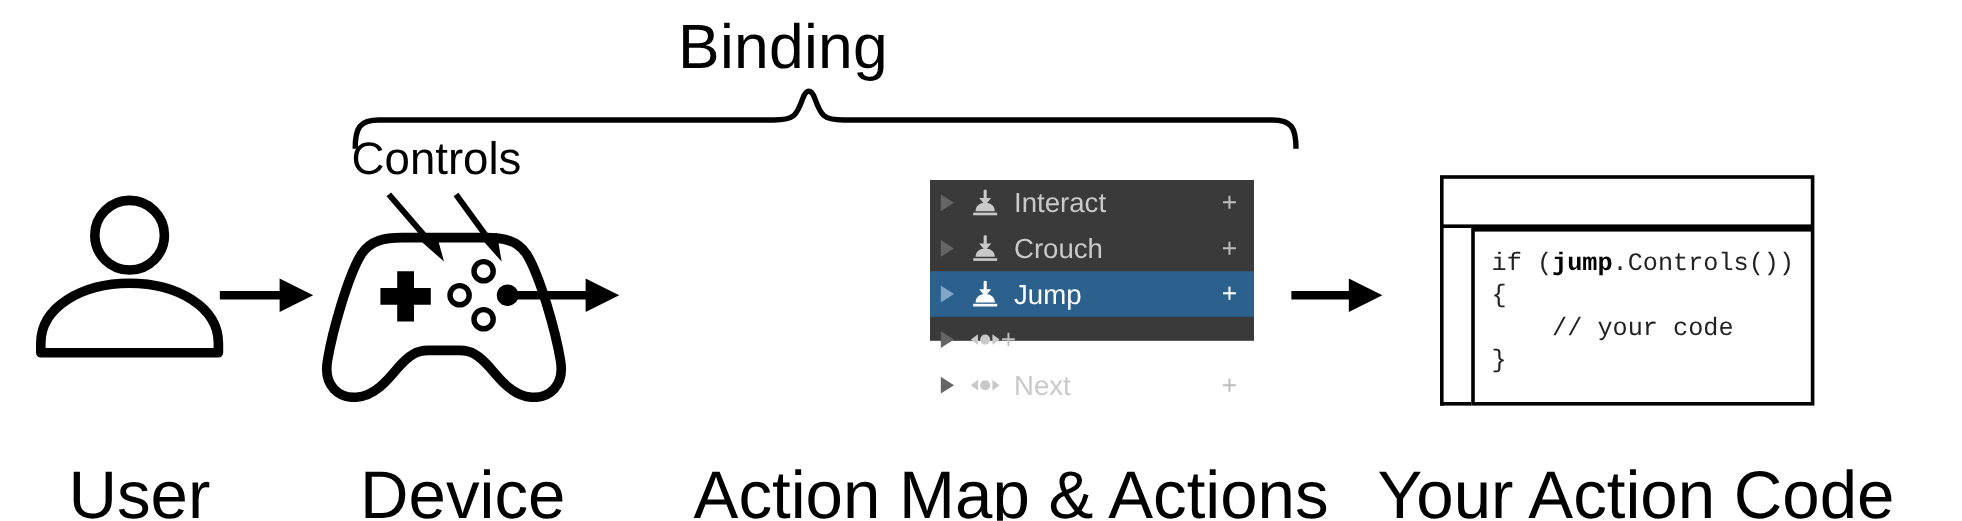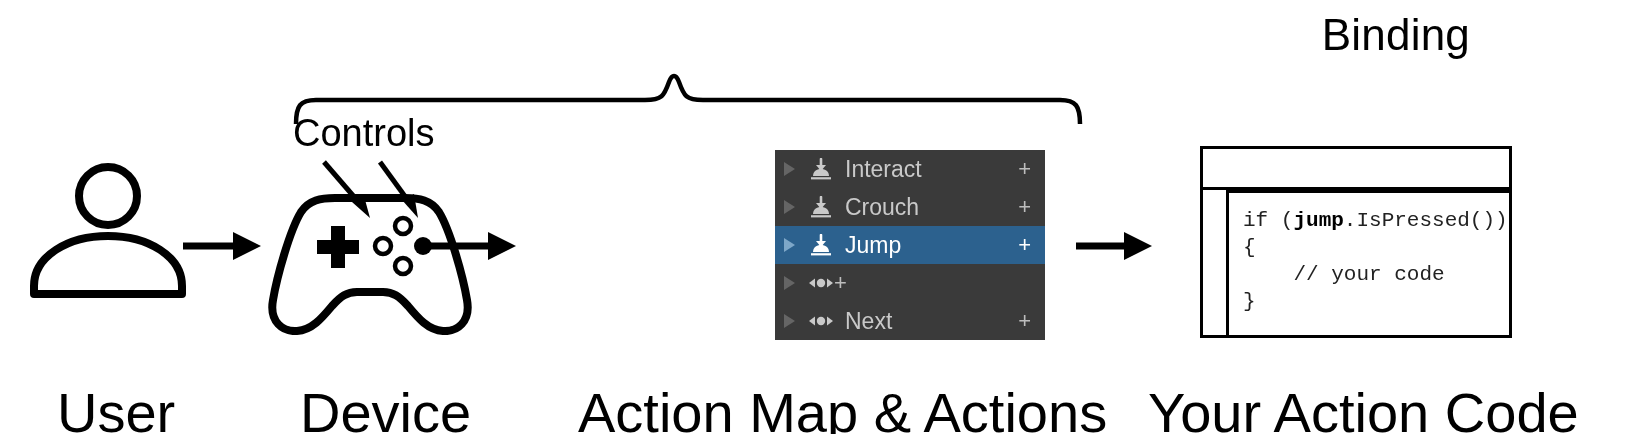--- a/index.html
+++ b/index.html
@@ -6,22 +6,22 @@
   body{
     width:1635px;height:434px;background:#ffffff;
     font-family:"Liberation Sans", sans-serif;
     color:#000;overflow:hidden;position:relative;
   }
   .stage{position:absolute;inset:0;}
   .abs{position:absolute;}
 
   
   #binding-label{
-    left:0;top:10px;width:1635px;text-align:right;
-    font-size:44px;letter-spacing:.2px;
+    left:0;top:10px;width:1635px;text-align:center;
+    font-size:52px;letter-spacing:.2px;
   }
   #binding-label .txt{display:inline-block;transform:translateX(-165px);}
   #controls-label{
     left:293px;top:112px;font-size:38px;
   }
 
   
   .caption{font-size:56px;position:absolute;top:360px;white-space:nowrap;margin-top:20px;}
   #caption-user{left:57px;}
   #caption-device{left:300px;}
@@ -48,21 +48,21 @@
     background:#9a9a9a;position:relative;flex:0 0 auto;
   }
   .ring-icon::after{
     content:"";position:absolute;left:5px;top:5px;
     width:12px;height:12px;border-radius:50%;
     background:#6e6e6e;box-shadow:inset 0 0 0 2px #b9b9b9;
   }
 
   
   #actions-panel{
-    left:775px;top:150px;width:270px;height:190px;
+    left:775px;top:150px;width:270px;height:134px;
     background:#3a3a3a;
   }
   .act-row{
     height:38px;display:flex;align-items:center;
     box-sizing:border-box;padding:0 14px 0 9px;
   }
   .act-row.selected{background:#2c618e;}
   .act-row .fold{
     width:0;height:0;flex:0 0 auto;
     border-left:11px solid #656565;
@@ -225,21 +225,21 @@
     <line x1="0" y1="20" x2="54" y2="20" stroke="#000" stroke-width="7"></line>
     <path d="M76 20 L48 6 L48 34 Z" fill="#000"></path>
   </svg>
 
   <div class="abs" id="code-window">
     <div id="code-titlebar">
       <span></span>
     </div>
     <div id="code-gutter-outer"></div>
     <div id="code-body">
-      <div class="code-line"><span>if (</span><b>jump</b><span>.IsPressed())</span></div>
+      <div class="code-line"><span>if (</span><b>jump</b><span>.Controls())</span></div>
       <div class="code-line">{</div>
       <div class="code-line">    // your code</div>
       <div class="code-line">}</div>
     </div>
   </div>
 
   <div class="caption" id="caption-user">User</div>
   <div class="caption" id="caption-device">Device</div>
   <div class="caption" id="caption-actionmap">Action Map &amp; Actions</div>
   <div class="caption" id="caption-code">Your Action Code</div>

